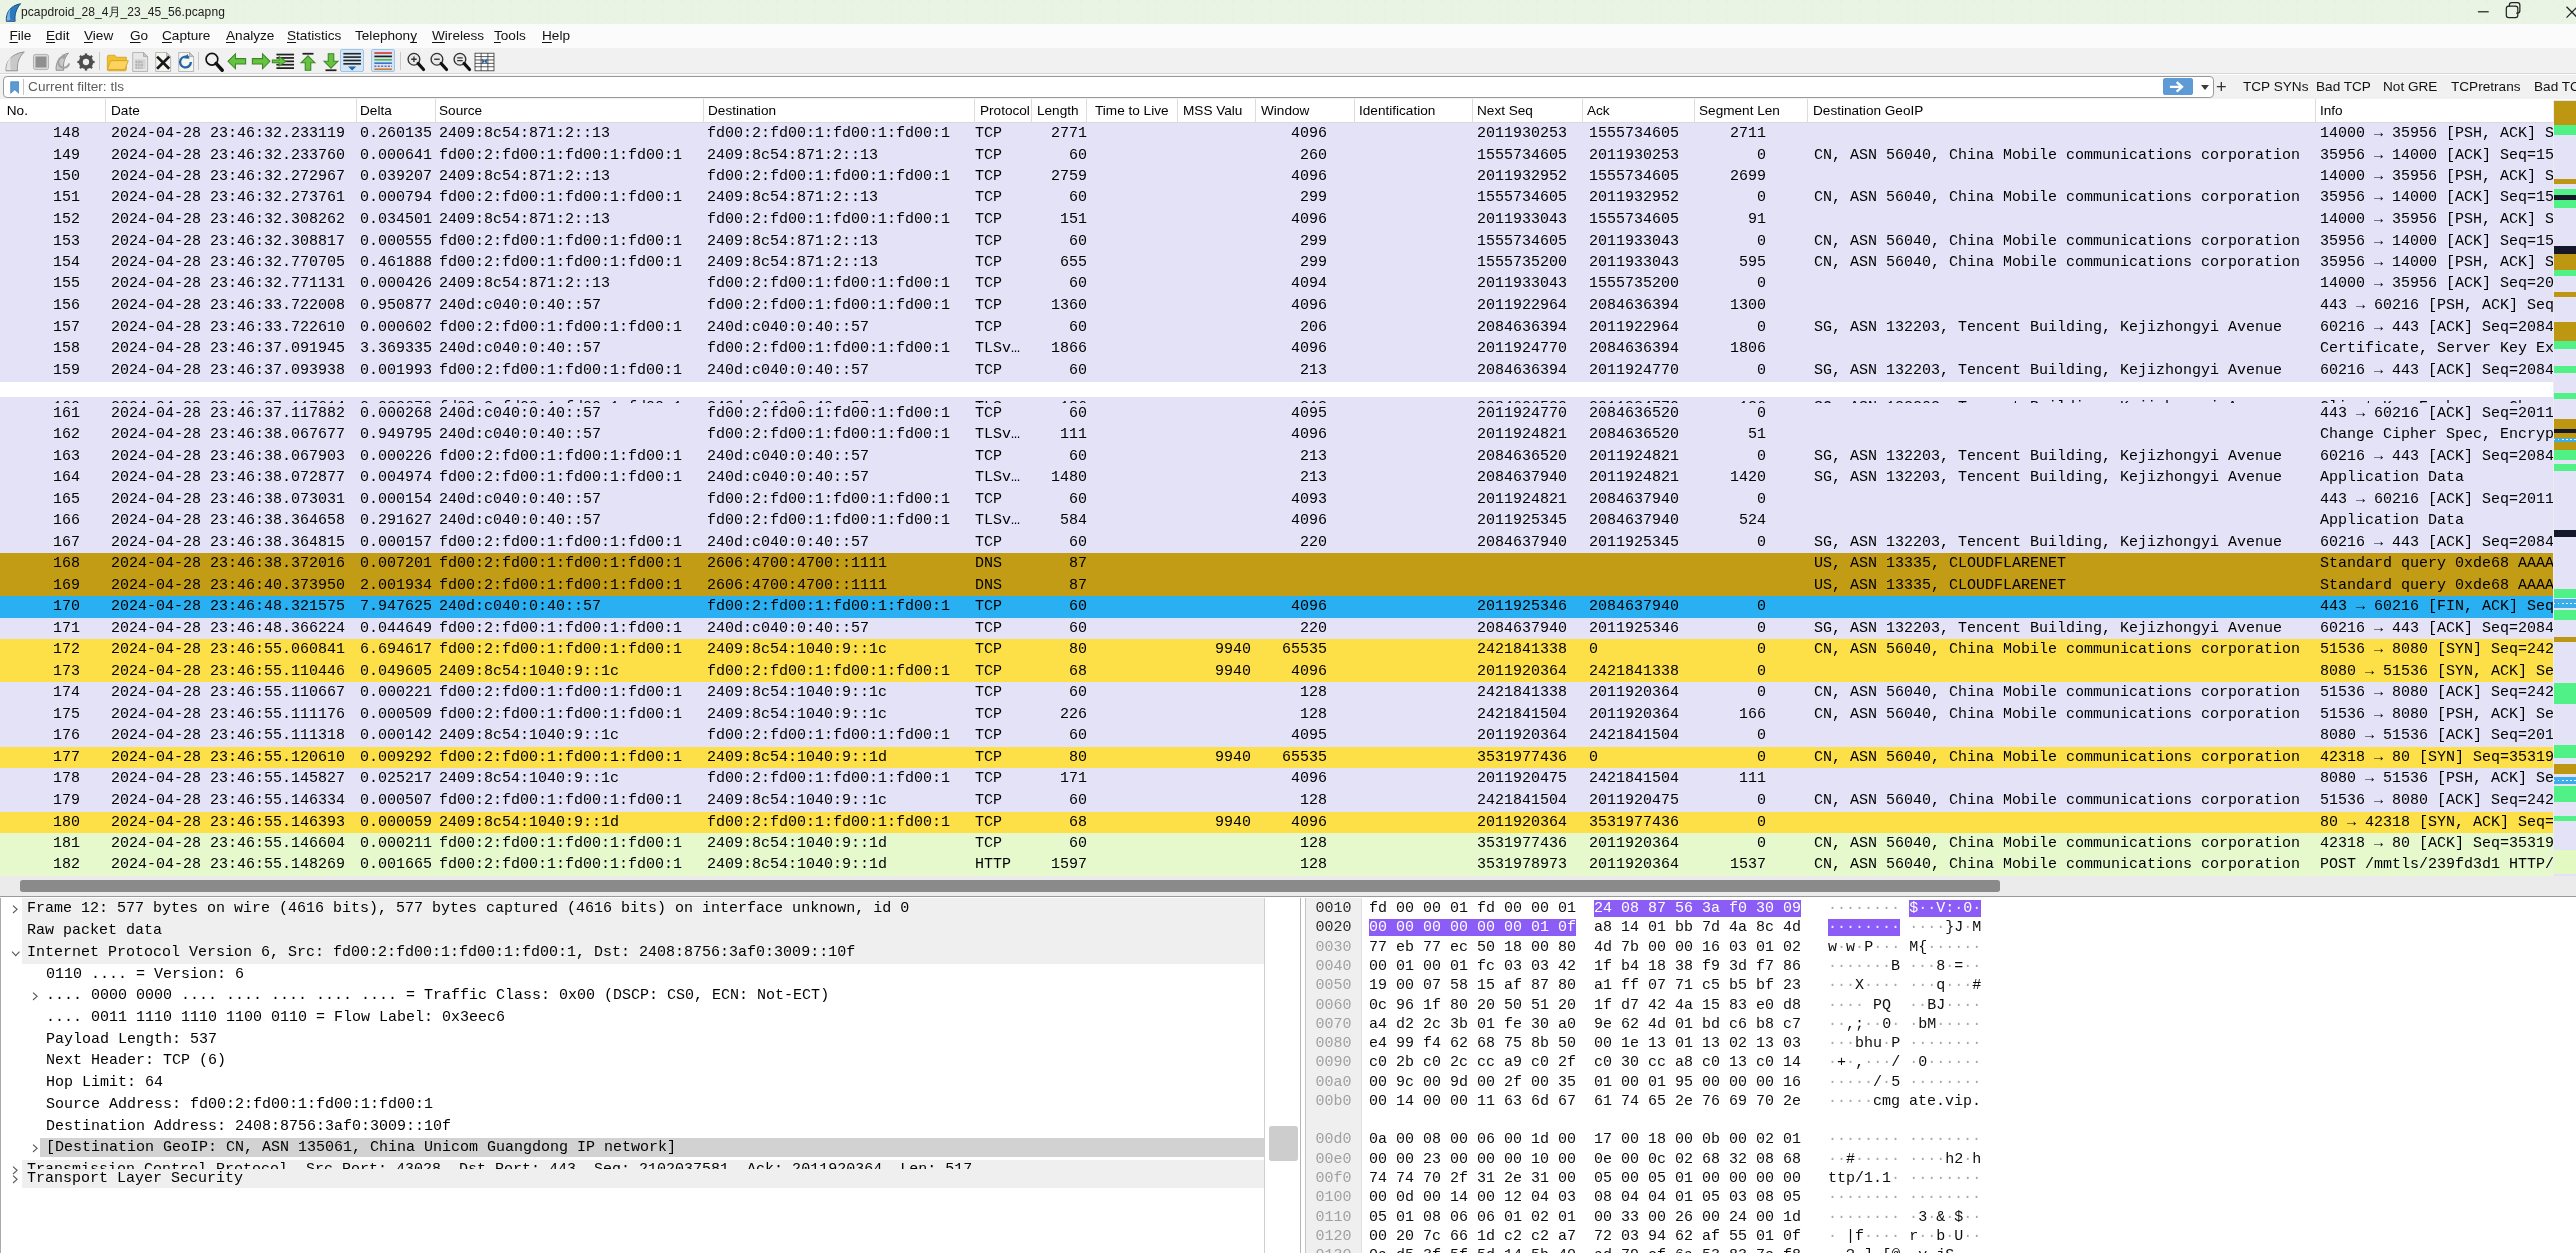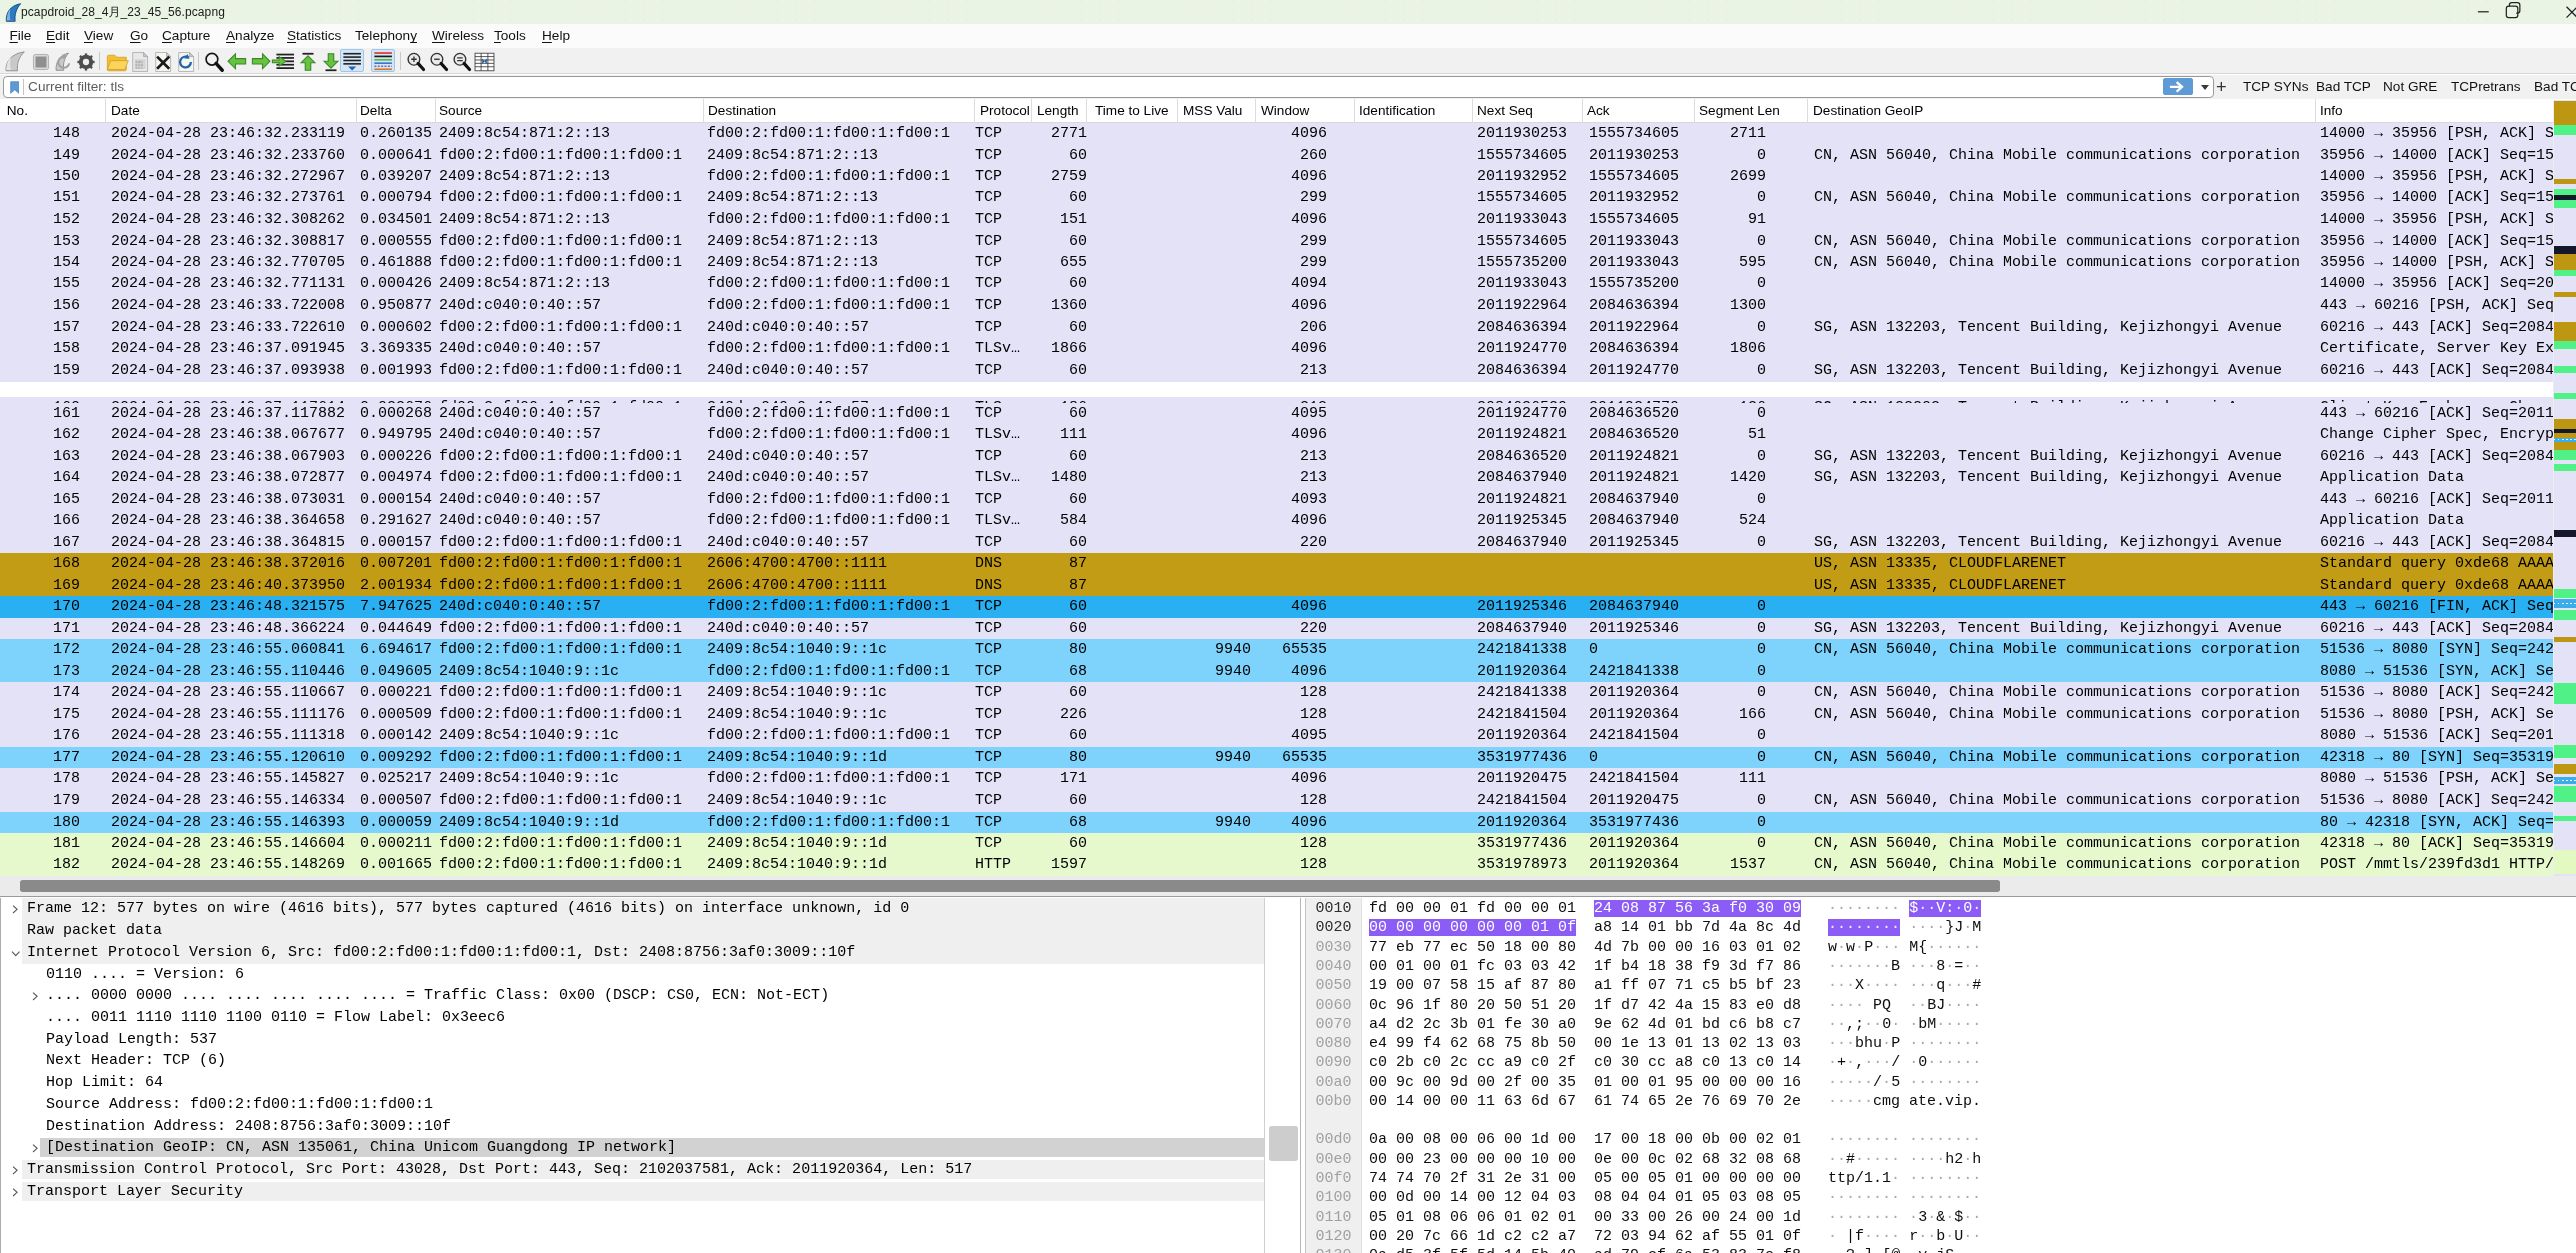--- a/index.html
+++ b/index.html
@@ -26,21 +26,21 @@
 #fcar{position:absolute;left:2201px;top:10.2px;width:0;height:0;border:4.1px solid transparent;border-top:5.4px solid #3a3a3a;}
 #fplus{position:absolute;left:2216px;top:0;line-height:23px;font-size:18.3px;color:#333;font-weight:400}
 .fbtn{position:absolute;top:0;line-height:24px;font-size:13.6px;color:#111;white-space:pre}
 
 #phead{position:absolute;left:0;top:99px;width:2576px;height:24.4px;background:#fff;border-bottom:0.7px solid #d9d9d9}
 #phead b{position:absolute;top:0;line-height:23px;font-size:13.6px;font-weight:400;color:#000;white-space:pre}
 #phead i{position:absolute;top:0;width:0.7px;height:24px;background:#dcdcdc}
 #plist{position:absolute;left:0;top:123px;width:2576px;height:753px;background:#fff;overflow:hidden}
 .r{position:absolute;left:0;width:2576px;overflow:hidden}
 .r b{position:absolute;top:0;font-weight:400;font-family:"Liberation Mono",monospace;font-size:15px;color:#000;white-space:pre}
-.lav{background:#e4e2f7}.dns{background:#c39c15}.blu{background:#29b0f2}.grn{background:#7dd3fc}.pgr{background:#e5f9cd}
+.lav{background:#e4e2f7}.dns{background:#c39c15}.blu{background:#29b0f2}.grn{background:#fde047}.pgr{background:#e5f9cd}
 .n{left:0;width:80px;text-align:right}
 .t{left:111px}.e{left:360px}.s{left:439px}.ds{left:707px}.p{left:975px}
 .l{left:983px;width:104px;text-align:right}
 .m{left:1166px;width:85px;text-align:right}
 .w{left:1240px;width:87px;text-align:right}
 .q{left:1477px}.a{left:1589px}
 .g{left:1674px;width:92px;text-align:right}
 .o{left:1814px}.i{left:2320px}
 
 #mmap{position:absolute;left:2553px;top:100px;width:23px;height:776px;background:#e4e2f7;border-left:0.7px solid #ececf2;overflow:hidden}
@@ -883,21 +883,21 @@
           </svg>
           <b style="left:45px">[Destination GeoIP: CN, ASN 135061, China Unicom Guangdong IP network]</b>
         </div>
 <div class="dr" style="top:261px">
           <em class="bnd" style="left:21px;background:#efefef"></em>
           <svg class="xp" style="left:10.2px" width="8.1" height="22" viewBox="0 0 12 32">
             <path d="M3 11 l6 5.5 -6 5.5" stroke="#5a5a5a" stroke-width="1.7" fill="none"></path>
           </svg>
           <b style="left:26px">Transmission Control Protocol, Src Port: 43028, Dst Port: 443, Seq: 2102037581, Ack: 2011920364, Len: 517</b>
         </div>
-<div class="dr" style="top:283px">
+<div class="dr" style="top:270px">
           <em class="bnd" style="left:21px;background:#efefef"></em>
           <svg class="xp" style="left:10.2px" width="8.1" height="22" viewBox="0 0 12 32">
             <path d="M3 11 l6 5.5 -6 5.5" stroke="#5a5a5a" stroke-width="1.7" fill="none"></path>
           </svg>
           <b style="left:26px">Transport Layer Security</b>
         </div>
 <div id="dscr">
           <div id="dthumb"></div>
         </div>
 </div>

